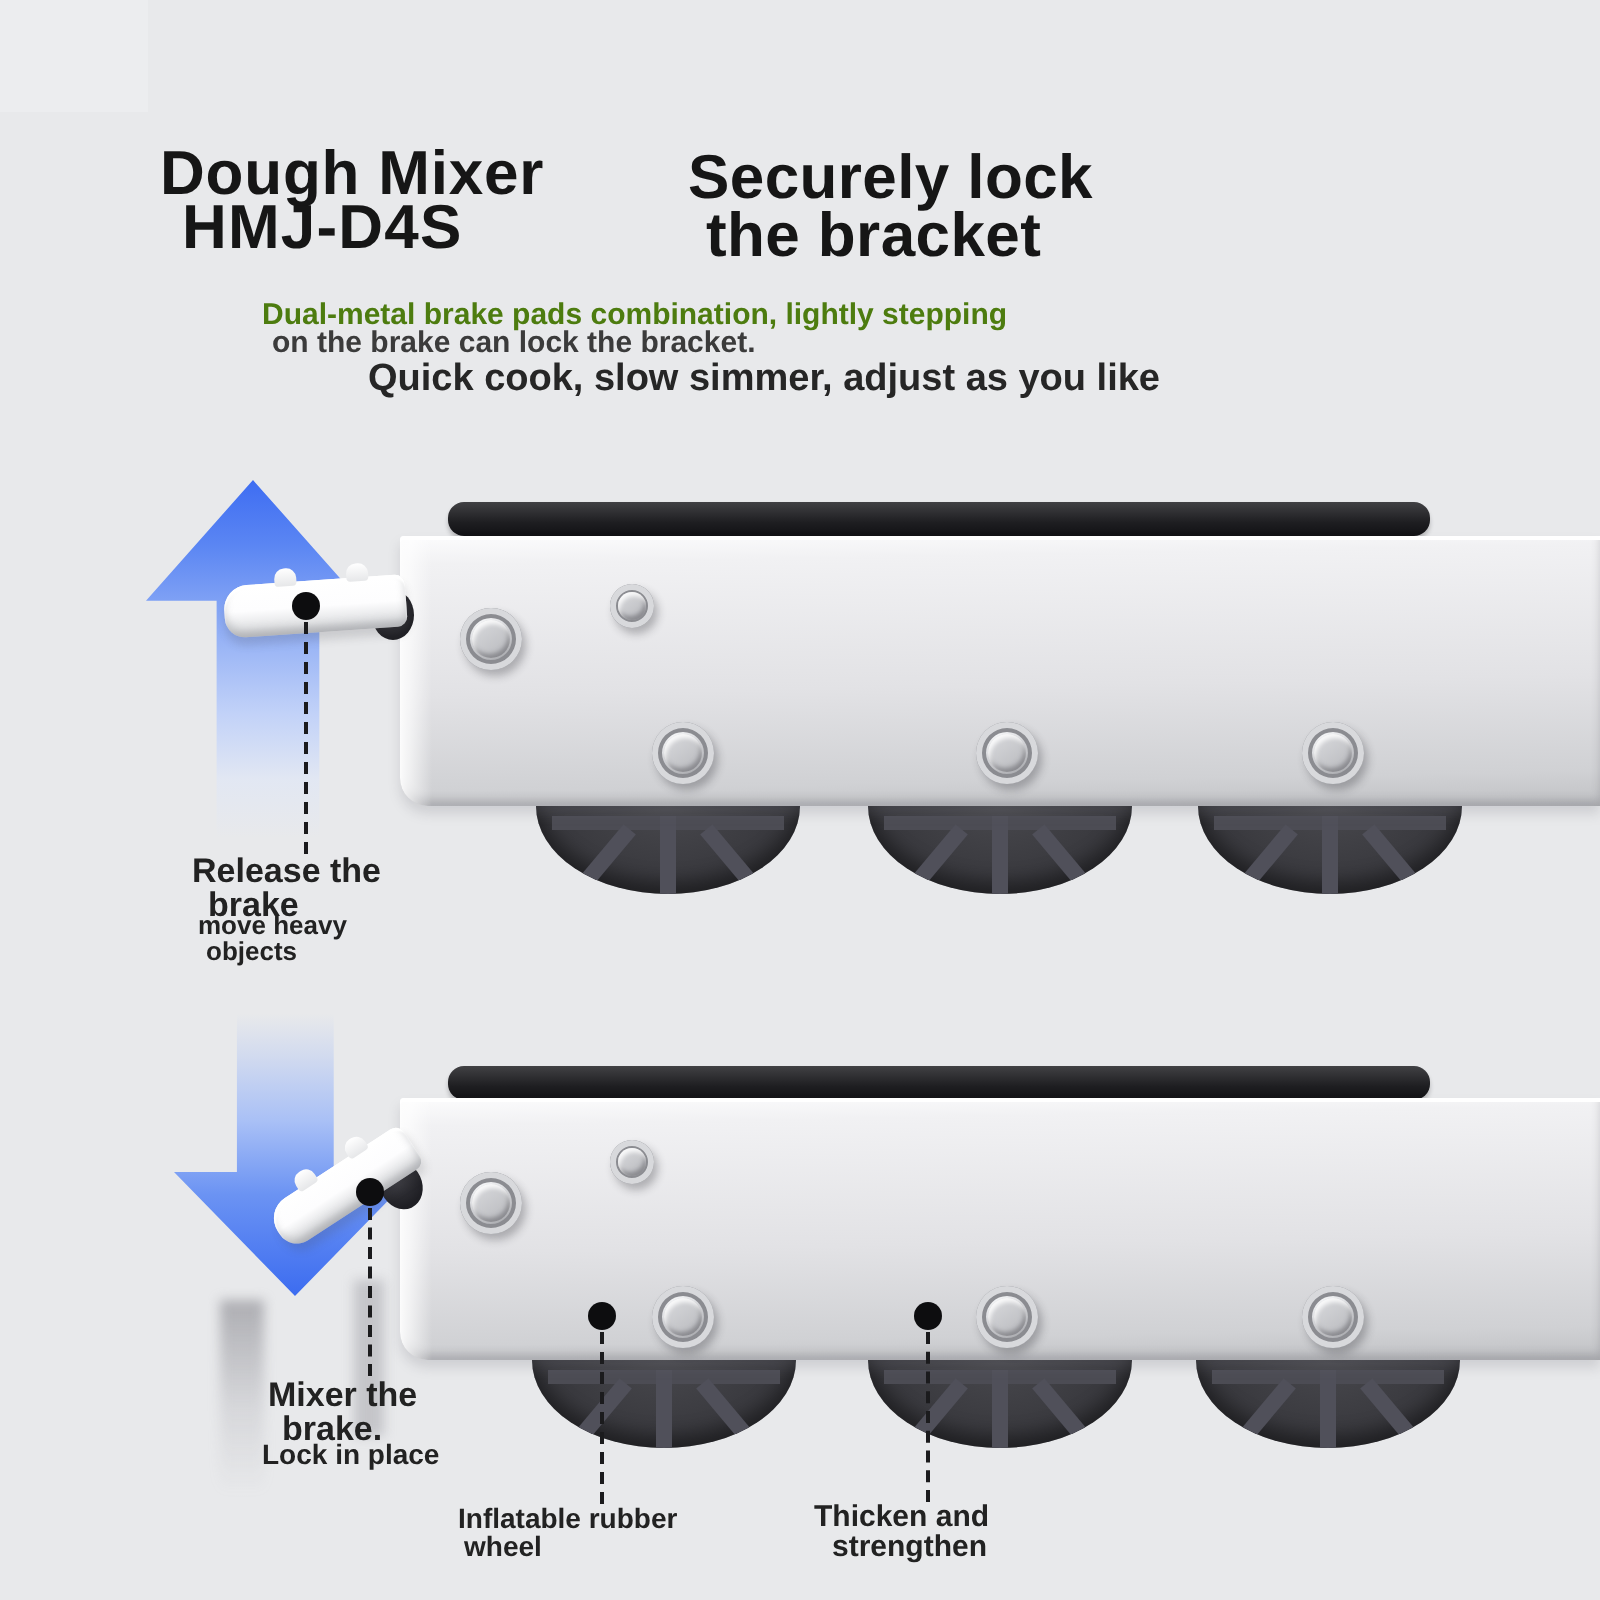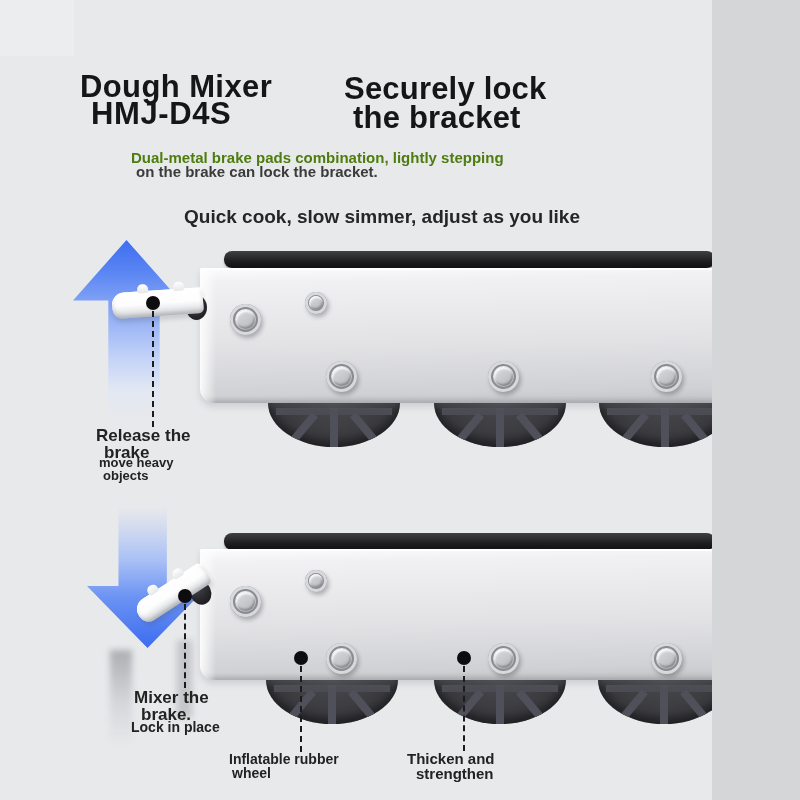--- a/index.html
+++ b/index.html
@@ -1,31 +1,31 @@
 <!DOCTYPE html>
 <html><head>
 <meta charset="utf-8">
 <style>
   * { margin:0; padding:0; box-sizing:border-box; }
   body { font-family:"Liberation Sans","DejaVu Sans",sans-serif; background:#d5d6d8; }
   .stage {
-    position:relative; width:712px; height:800px; overflow:hidden;
+    position:relative; width:800px; height:800px; overflow:hidden;
     background:#e8e9eb;
   }
   .bg-patch { position:absolute; left:0; top:0; width:74px; height:56px; background:#ecedef; }
 
   
   .txt { position:absolute; white-space:nowrap; color:#161616; }
   .product-l1 { left:80px;  top:69px;  font-size:31px; font-weight:700; letter-spacing:.4px; }
   .product-l2 { left:91px;  top:96px; font-size:31px; font-weight:700; letter-spacing:.6px; }
   .headline-l1{ left:344px; top:71px;  font-size:31px; font-weight:700; letter-spacing:.2px; }
   .headline-l2{ left:353px; top:100px; font-size:31px; font-weight:700; letter-spacing:.2px; }
   .desc-l1 { left:131px; top:149px; font-size:15px; font-weight:700; color:#4d7c0f; }
   .desc-l2 { left:136px; top:163px; font-size:15px; font-weight:700; color:#3b3b3b; }
-  .tagline { left:184px; top:179px; font-size:19px; font-weight:700; color:#262626;margin-top:27px; }
+  .tagline { left:184px; top:179px; font-size:19px; font-weight:700; color:#262626; }
 
   
   .arrow-up {
     position:absolute; left:73px; top:240px; width:107px; height:183px; z-index:2;
     background:linear-gradient(180deg,#3e6df2 0%,#5b86f3 18%,#8fadf5 40%,#c2d2f8 64%,rgba(221,230,249,.55) 82%,rgba(232,233,235,0) 98%);
     clip-path:polygon(50% 0%,100% 33%,81% 33%,81% 100%,33% 100%,33% 33%,0% 33%);
   }
   .arrow-down {
     position:absolute; left:87px; top:507px; width:121px; height:141px; z-index:2;
     background:linear-gradient(180deg,rgba(226,230,240,0) 0%,rgba(186,203,243,.45) 14%,#a9c0f6 38%,#6b93f3 64%,#3c6cf0 100%);

